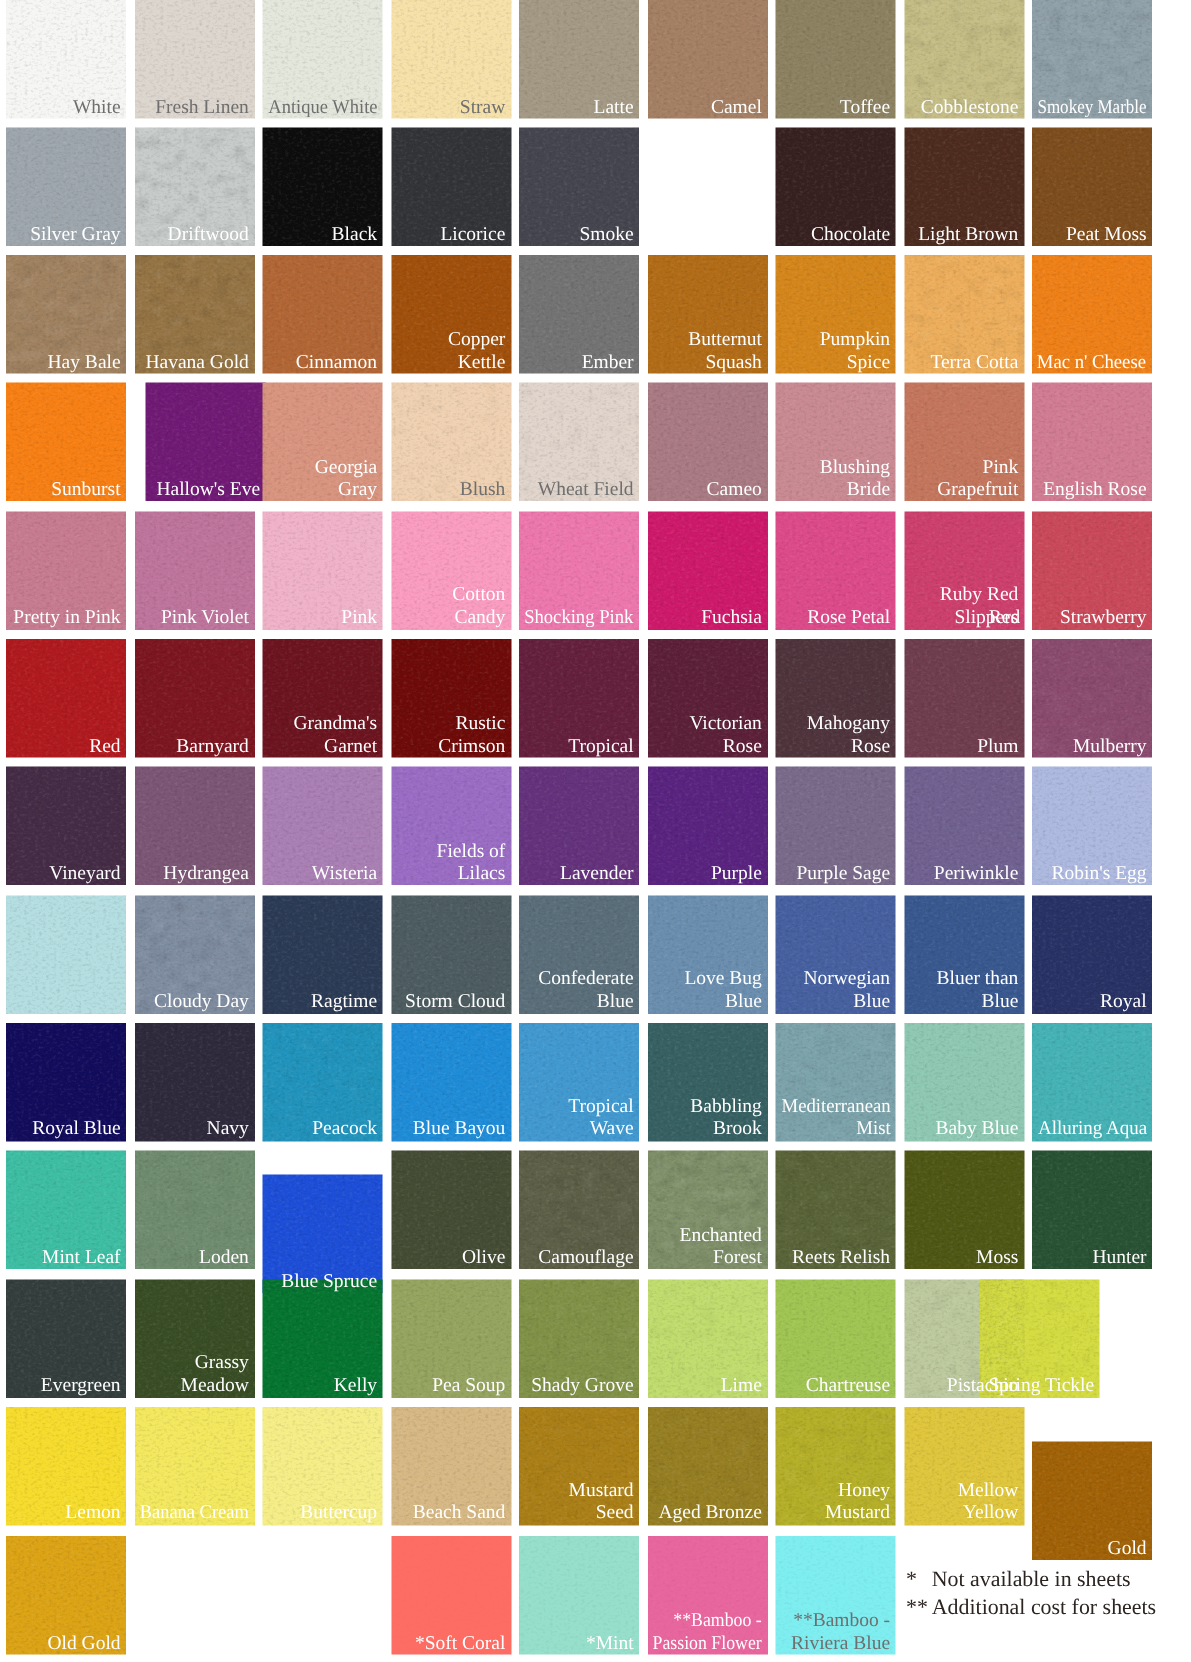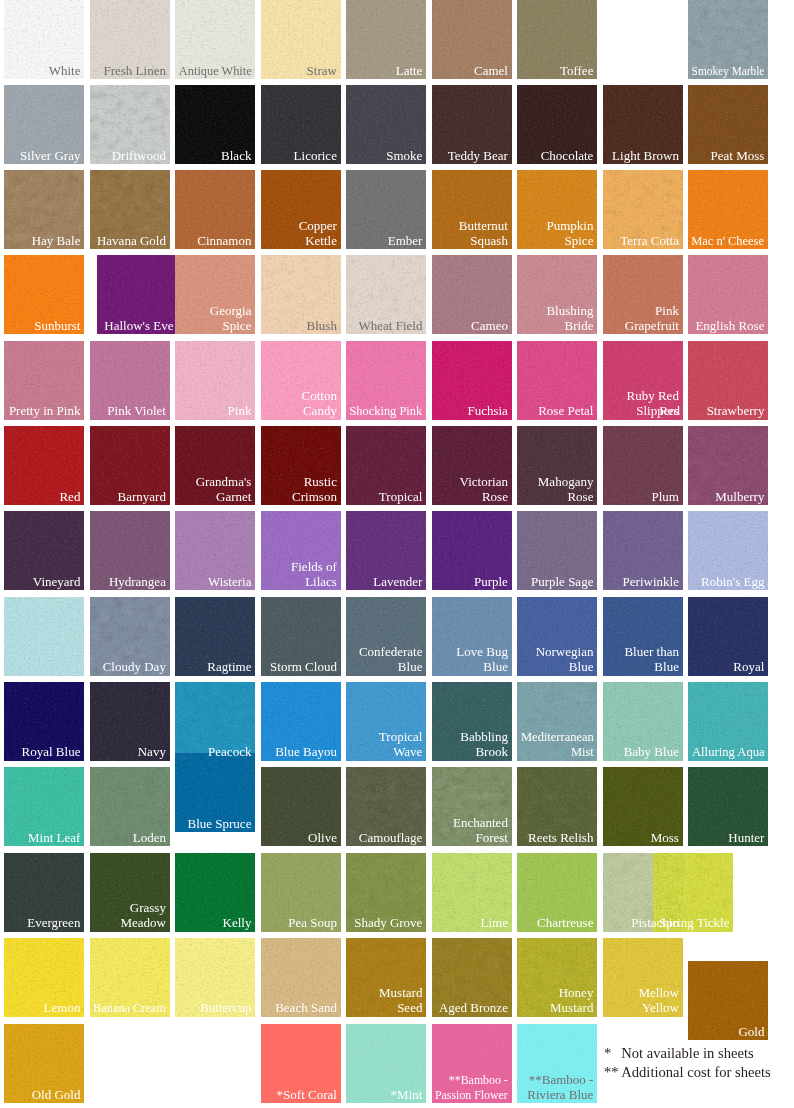--- a/index.html
+++ b/index.html
@@ -87,20 +87,29 @@
       </svg>
       <span class="lbl tw">Camel</span>
     </div>
 <div class="swatch" style="left:517px;top:0.0px;background-color:#8c8160">
       <svg class="tex" aria-hidden="true" width="800" height="1110" style="left:-517px;top:-0.0px;opacity:1">
         <rect width="800" height="1110" filter="url(#feltnoise)" opacity="0.21"></rect>
         <rect width="800" height="1110" filter="url(#feltnoise2)" opacity="0.18"></rect>
       </svg>
       <span class="lbl tw">Toffee</span>
     </div>
+<div class="swatch" style="left:602.5px;top:0.0px;background-color:#c5bd85">
+      <svg class="tex" aria-hidden="true" width="800" height="1110" style="left:-602.5px;top:-0.0px;opacity:1.8">
+        <rect width="800" height="1110" filter="url(#feltnoise)" opacity="0.21"></rect>
+        <rect width="800" height="1110" filter="url(#feltnoise2)" opacity="0.18"></rect>
+        <rect width="800" height="1110" filter="url(#feltmarl)" opacity="0.170"></rect>
+        <rect width="800" height="1110" filter="url(#feltmarl2)" opacity="0.150"></rect>
+      </svg>
+      <span class="lbl tw">Cobblestone</span>
+    </div>
 <div class="swatch" style="left:688px;top:0.0px;background-color:#8fa0a8">
       <svg class="tex" aria-hidden="true" width="800" height="1110" style="left:-688px;top:-0.0px;opacity:1.9">
         <rect width="800" height="1110" filter="url(#feltnoise)" opacity="0.21"></rect>
         <rect width="800" height="1110" filter="url(#feltnoise2)" opacity="0.18"></rect>
         <rect width="800" height="1110" filter="url(#feltmarl)" opacity="0.170"></rect>
         <rect width="800" height="1110" filter="url(#feltmarl2)" opacity="0.150"></rect>
       </svg>
       <span class="lbl tw" style="transform: scaleX(0.8728);">Smokey Marble</span>
     </div>
 <div class="swatch" style="left:4px;top:85.0px;background-color:#9ea6ad">
@@ -133,27 +142,20 @@
       </svg>
       <span class="lbl tw">Licorice</span>
     </div>
 <div class="swatch" style="left:346px;top:85.0px;background-color:#45454f">
       <svg class="tex" aria-hidden="true" width="800" height="1110" style="left:-346px;top:-85.0px;opacity:1">
         <rect width="800" height="1110" filter="url(#feltnoise)" opacity="0.21"></rect>
         <rect width="800" height="1110" filter="url(#feltnoise2)" opacity="0.18"></rect>
       </svg>
       <span class="lbl tw">Smoke</span>
     </div>
-<div class="swatch" style="left:431.5px;top:85.0px;background-color:#452e2c">
-      <svg class="tex" aria-hidden="true" width="800" height="1110" style="left:-431.5px;top:-85.0px;opacity:1">
-        <rect width="800" height="1110" filter="url(#feltnoise)" opacity="0.21"></rect>
-        <rect width="800" height="1110" filter="url(#feltnoise2)" opacity="0.18"></rect>
-      </svg>
-      <span class="lbl tw">Teddy Bear</span>
-    </div>
 <div class="swatch" style="left:517px;top:85.0px;background-color:#372020">
       <svg class="tex" aria-hidden="true" width="800" height="1110" style="left:-517px;top:-85.0px;opacity:1">
         <rect width="800" height="1110" filter="url(#feltnoise)" opacity="0.21"></rect>
         <rect width="800" height="1110" filter="url(#feltnoise2)" opacity="0.18"></rect>
       </svg>
       <span class="lbl tw">Chocolate</span>
     </div>
 <div class="swatch" style="left:602.5px;top:85.0px;background-color:#4d2c1f">
       <svg class="tex" aria-hidden="true" width="800" height="1110" style="left:-602.5px;top:-85.0px;opacity:1">
         <rect width="800" height="1110" filter="url(#feltnoise)" opacity="0.21"></rect>
@@ -253,21 +255,21 @@
         <rect width="800" height="1110" filter="url(#feltnoise2)" opacity="0.18"></rect>
       </svg>
       <span class="lbl tw">Hallow's Eve</span>
     </div>
 <div class="swatch" style="left:175px;top:255.4px;background-color:#d8947e">
       <svg class="tex" aria-hidden="true" width="800" height="1110" style="left:-175px;top:-255.4px;opacity:1">
         <rect width="800" height="1110" filter="url(#feltnoise)" opacity="0.21"></rect>
         <rect width="800" height="1110" filter="url(#feltnoise2)" opacity="0.18"></rect>
       </svg>
       <span class="lbl tw">Georgia
-Spice</span>
+Gray</span>
     </div>
 <div class="swatch" style="left:260.5px;top:255.4px;background-color:#f0d2b2">
       <svg class="tex" aria-hidden="true" width="800" height="1110" style="left:-260.5px;top:-255.4px;opacity:1.2">
         <rect width="800" height="1110" filter="url(#feltnoise)" opacity="0.21"></rect>
         <rect width="800" height="1110" filter="url(#feltnoise2)" opacity="0.18"></rect>
         <rect width="800" height="1110" filter="url(#feltmarl)" opacity="0.085"></rect>
         <rect width="800" height="1110" filter="url(#feltmarl2)" opacity="0.075"></rect>
       </svg>
       <span class="lbl td">Blush</span>
     </div>
@@ -657,21 +659,21 @@
     </div>
 <div class="swatch" style="left:89.5px;top:767.2px;background-color:#6f8c6f">
       <svg class="tex" aria-hidden="true" width="800" height="1110" style="left:-89.5px;top:-767.2px;opacity:1.2">
         <rect width="800" height="1110" filter="url(#feltnoise)" opacity="0.21"></rect>
         <rect width="800" height="1110" filter="url(#feltnoise2)" opacity="0.18"></rect>
         <rect width="800" height="1110" filter="url(#feltmarl)" opacity="0.085"></rect>
         <rect width="800" height="1110" filter="url(#feltmarl2)" opacity="0.075"></rect>
       </svg>
       <span class="lbl tw">Loden</span>
     </div>
-<div class="swatch" style="left:175px;top:753px;background-color:#0369a1">
+<div class="swatch" style="left:175px;top:783px;background-color:#1d4ed8">
       <svg class="tex" aria-hidden="true" width="800" height="1110" style="left:-175px;top:-767.2px;opacity:1">
         <rect width="800" height="1110" filter="url(#feltnoise)" opacity="0.21"></rect>
         <rect width="800" height="1110" filter="url(#feltnoise2)" opacity="0.18"></rect>
       </svg>
       <span class="lbl tw">Blue Spruce</span>
     </div>
 <div class="swatch" style="left:260.5px;top:767.2px;background-color:#454c34">
       <svg class="tex" aria-hidden="true" width="800" height="1110" style="left:-260.5px;top:-767.2px;opacity:1">
         <rect width="800" height="1110" filter="url(#feltnoise)" opacity="0.21"></rect>
         <rect width="800" height="1110" filter="url(#feltnoise2)" opacity="0.18"></rect>

